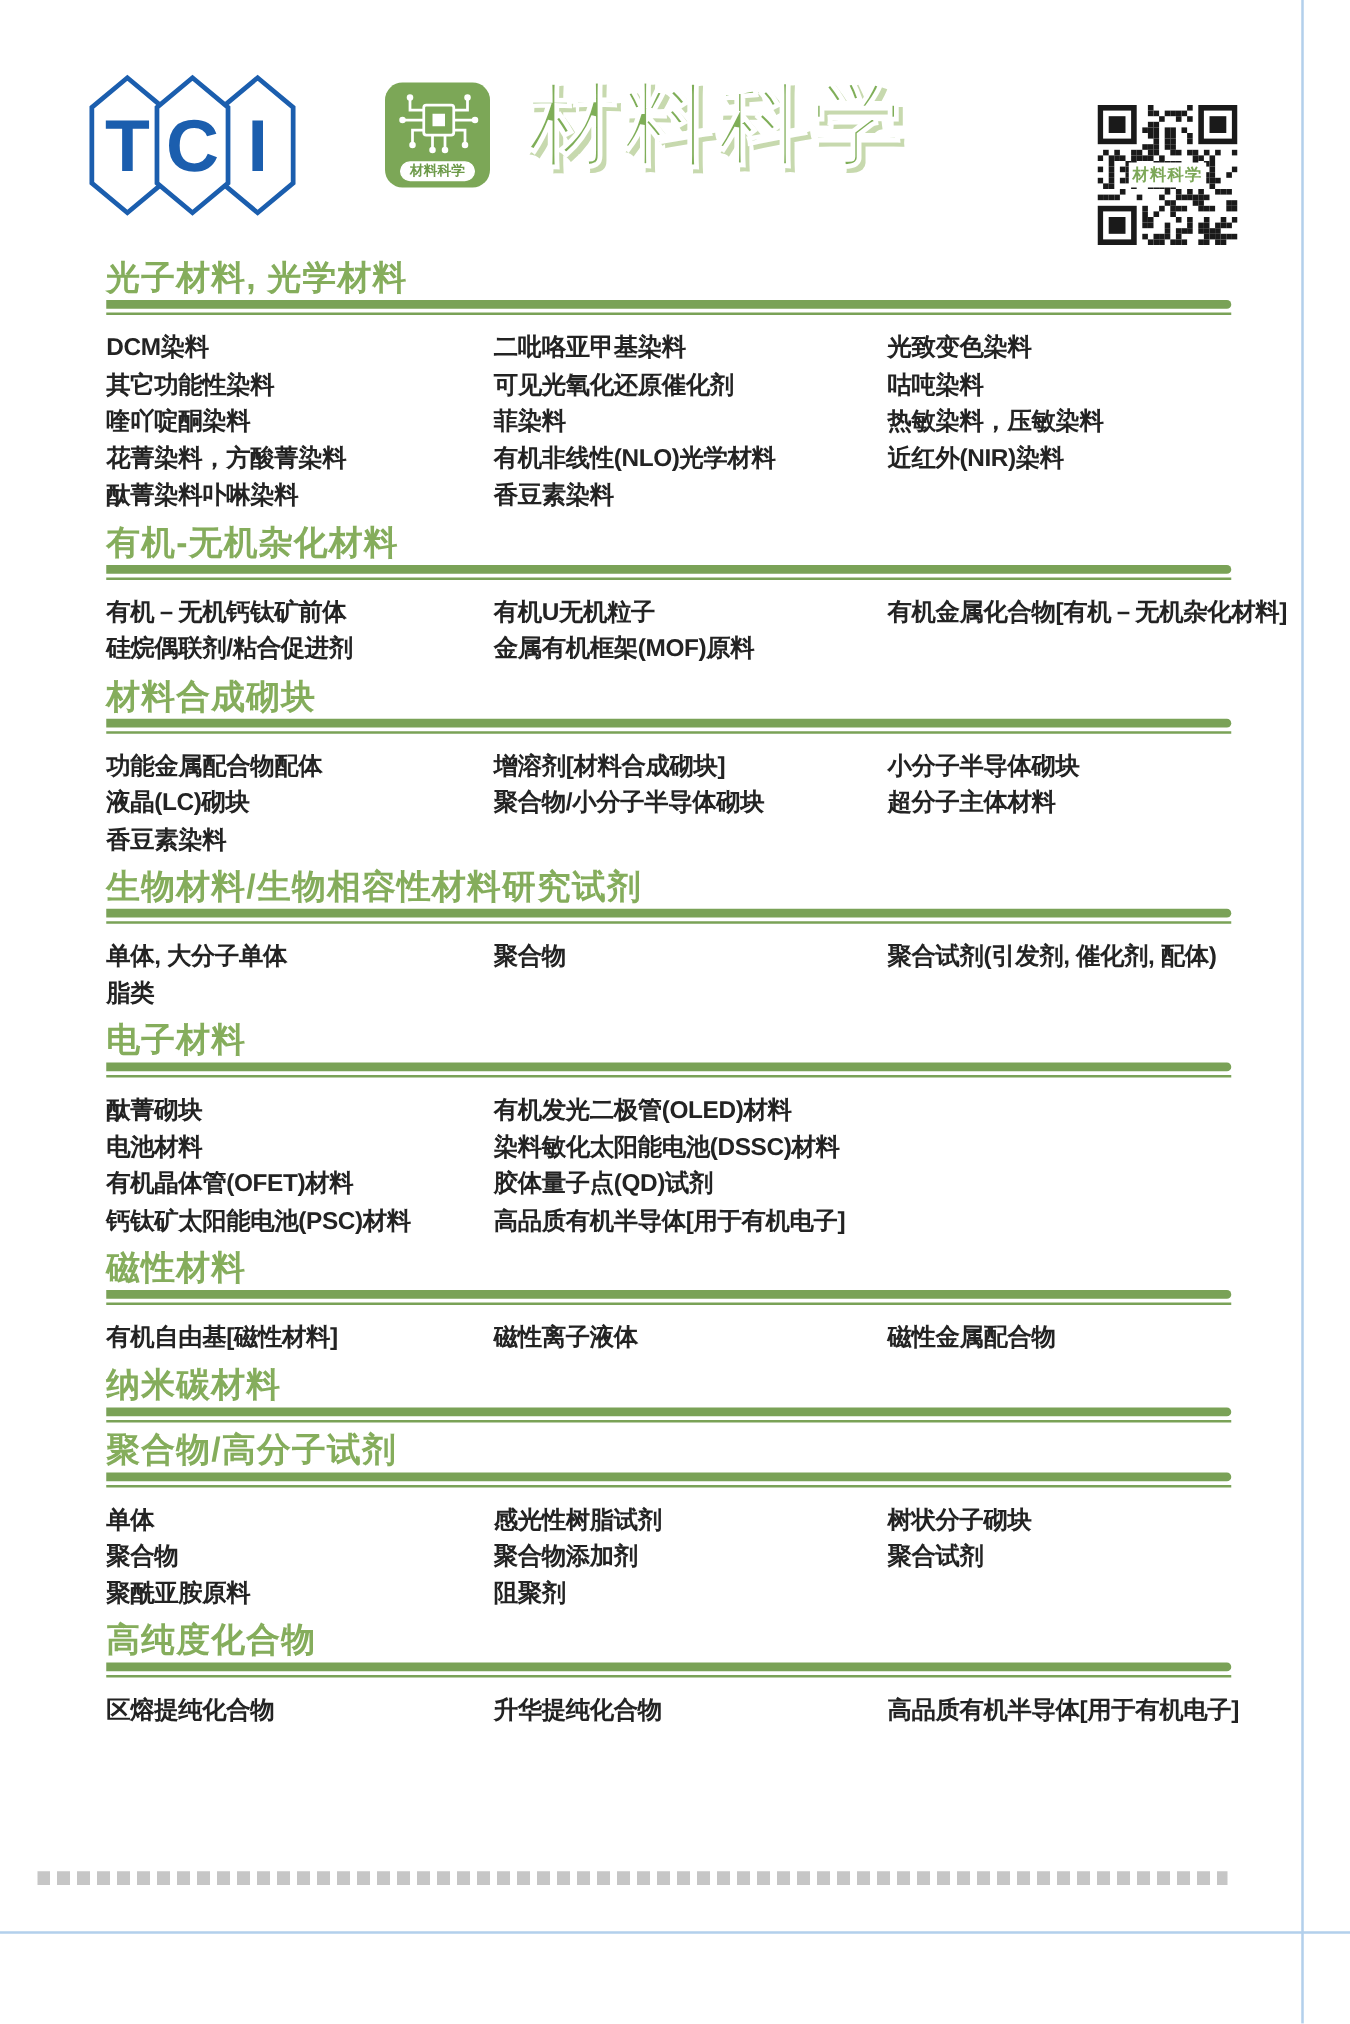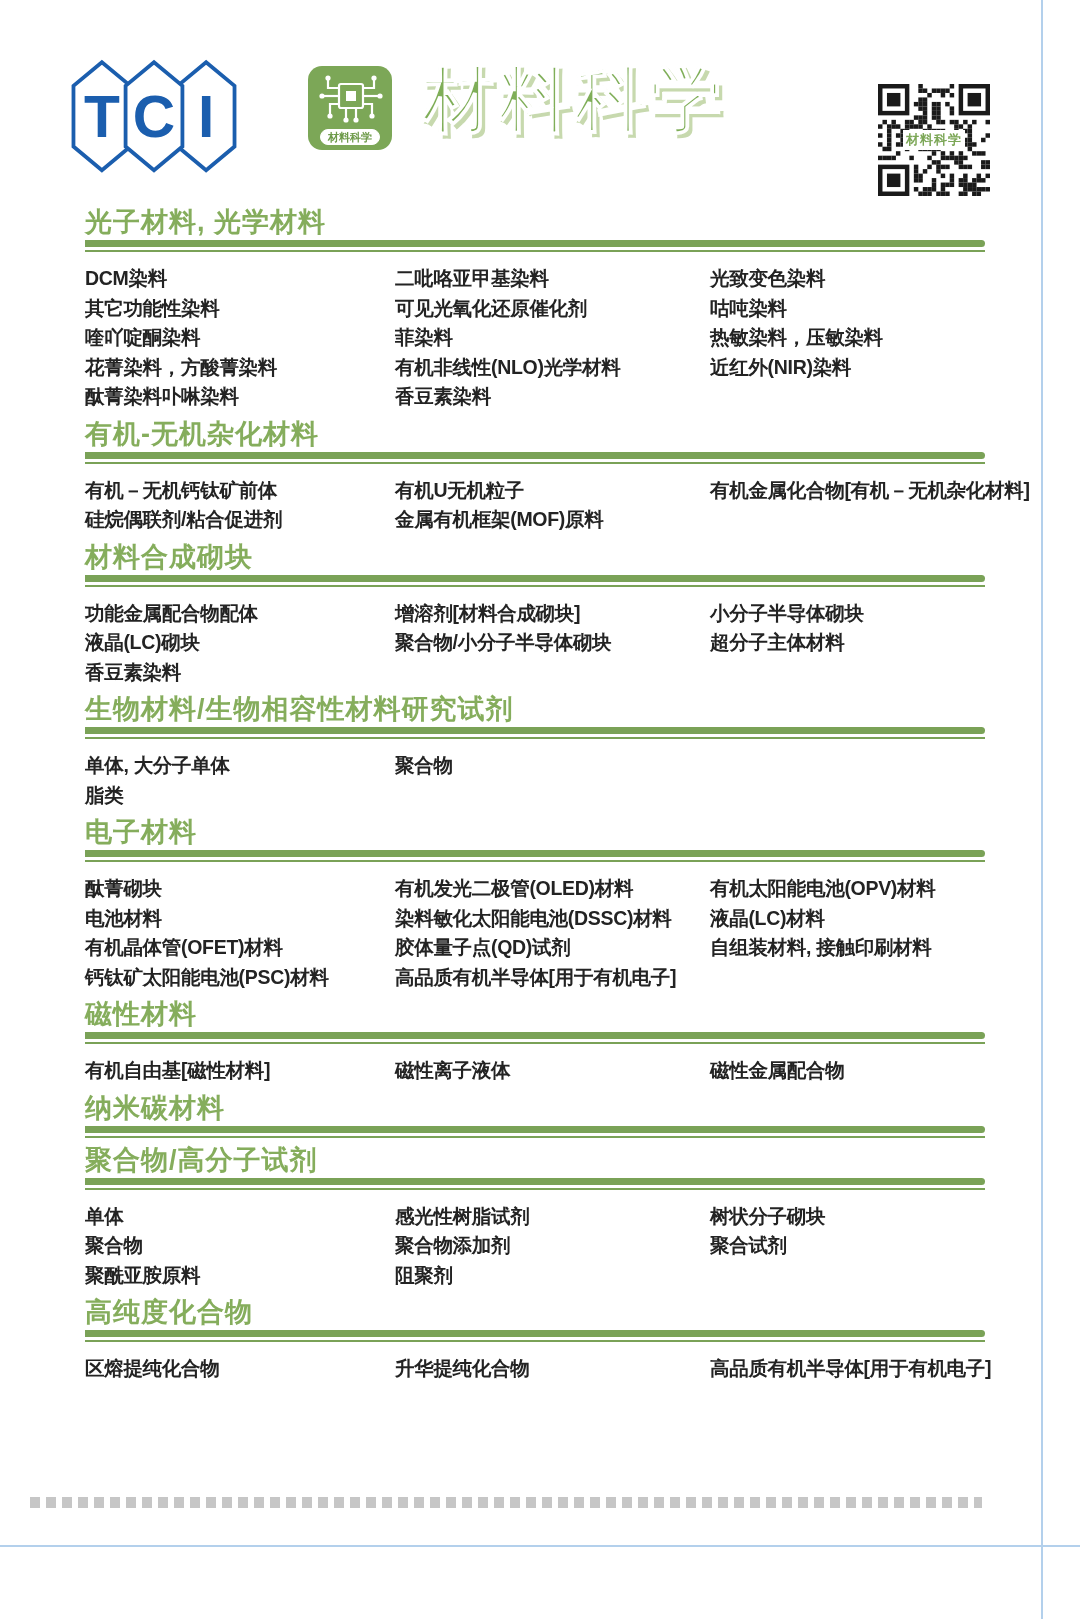--- a/index.html
+++ b/index.html
@@ -394,44 +394,42 @@
         <div class="rule-thick"></div>
         <div class="rule-thin"></div>
         <div class="cols">
           <ul>
             <li>单体, 大分子单体</li>
             <li>脂类</li>
           </ul>
           <ul>
             <li>聚合物</li>
           </ul>
+          <ul>
+            <li>聚合试剂(引发剂, 催化剂, 配体)</li>
+          </ul>
         </div>
       </section>
       <section class="sec">
         <h2 class="sec-title">电子材料</h2>
         <div class="rule-thick"></div>
         <div class="rule-thin"></div>
         <div class="cols">
           <ul>
             <li>酞菁砌块</li>
             <li>电池材料</li>
             <li>有机晶体管(OFET)材料</li>
             <li>钙钛矿太阳能电池(PSC)材料</li>
           </ul>
           <ul>
             <li>有机发光二极管(OLED)材料</li>
             <li>染料敏化太阳能电池(DSSC)材料</li>
             <li>胶体量子点(QD)试剂</li>
             <li>高品质有机半导体[用于有机电子]</li>
           </ul>
-          <ul>
-            <li>有机太阳能电池(OPV)材料</li>
-            <li>液晶(LC)材料</li>
-            <li>自组装材料, 接触印刷材料</li>
-          </ul>
         </div>
       </section>
       <section class="sec">
         <h2 class="sec-title">磁性材料</h2>
         <div class="rule-thick"></div>
         <div class="rule-thin"></div>
         <div class="cols">
           <ul>
             <li>有机自由基[磁性材料]</li>
           </ul>

